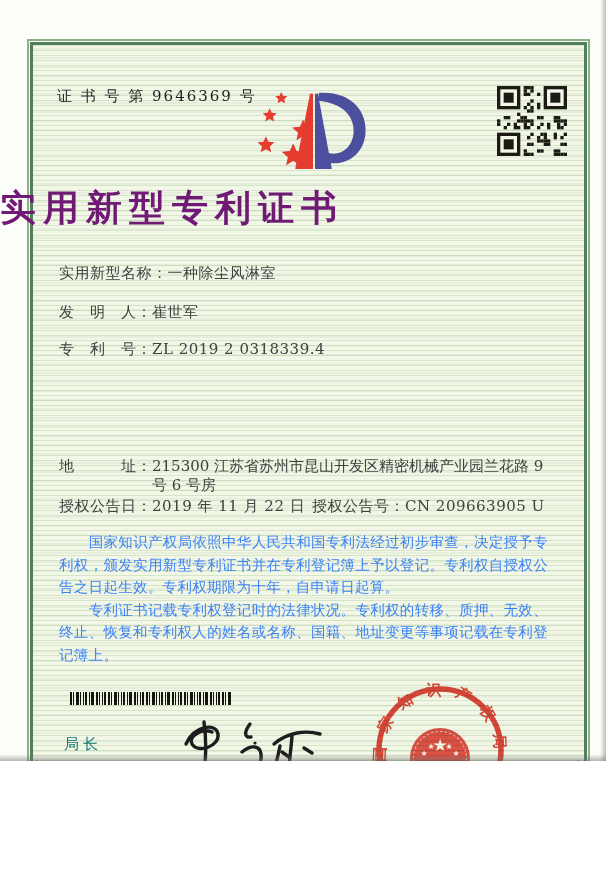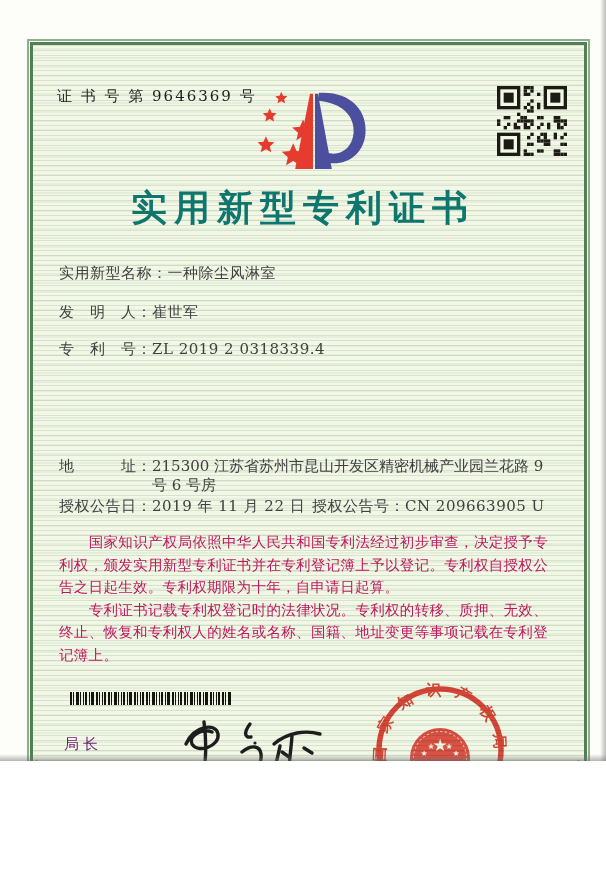--- a/index.html
+++ b/index.html
@@ -23,35 +23,35 @@
       repeating-linear-gradient(0deg, rgba(140,178,118,.28) 0 1px, rgba(0,0,0,0) 1px 5px),
       repeating-linear-gradient(0deg, rgba(120,160,110,.10) 0 2px, rgba(0,0,0,0) 2px 9px);}
   .corner{position:absolute;width:94px;height:98px;z-index:2;}
   .corner.left{left:29px;top:757px;transform:scaleX(-1);}
   .corner.right{left:492px;top:757px;}
 
   .abs{position:absolute;z-index:3;}
   .cert-no{left:57px;top:87px;font-size:15px;letter-spacing:2px;color:#1f1f1f;}
   .logo{left:236px;top:78px;width:152px;height:104px;}
   .qr{left:497px;top:86px;width:70px;height:70px;}
-  .title{left:0;right:0;top:184px;text-align:center;font-size:36px;font-weight:bold;
-    letter-spacing:7px;color:#0f766e;}
+  .title{left:0;right:0;top:184px;text-align:left;font-size:36px;font-weight:bold;
+    letter-spacing:7px;color:#701a75;}
 
   .frow{left:59px;font-size:15px;line-height:19px;color:#404040;white-space:nowrap;}
   .flabel{display:inline-block;letter-spacing:.5px;}
   .fvalue{letter-spacing:.5px;}
   .addr-val{display:inline-block;vertical-align:top;white-space:normal;width:400px;}
   .grant-no{position:absolute;left:253px;top:0;white-space:nowrap;}
 
   .paras{left:59px;top:531px;width:489px;font-size:14.5px;line-height:22.5px;
-    color:#be185d;text-align:justify;}
+    color:#3b82f6;text-align:justify;}
   .paras p{margin:0;text-indent:2.05em;letter-spacing:.3px;}
 
   .barcode{left:70px;top:690px;width:162px;height:13px;}
-  .director-label{left:64px;top:735px;font-size:15px;letter-spacing:4px;color:#701a75;}
+  .director-label{left:64px;top:735px;font-size:15px;letter-spacing:4px;color:#0f766e;}
   .director-name{left:64px;top:764px;font-size:15px;letter-spacing:2px;color:#1f1f1f;}
   .signature{left:168px;top:710px;width:160px;height:92px;z-index:3;}
   .seal-date{left:381px;top:789px;font-size:14px;letter-spacing:1px;color:#1c1c1c;z-index:3;}
   .seal{left:372px;top:682px;width:136px;height:136px;z-index:4;opacity:.92;mix-blend-mode:multiply;}
   .footer{left:0;right:0;top:830px;text-align:center;font-size:13px;letter-spacing:2px;color:#333;font-weight:bold;}
 </style>
 </head>
 <body>
 
 <div class="page">

